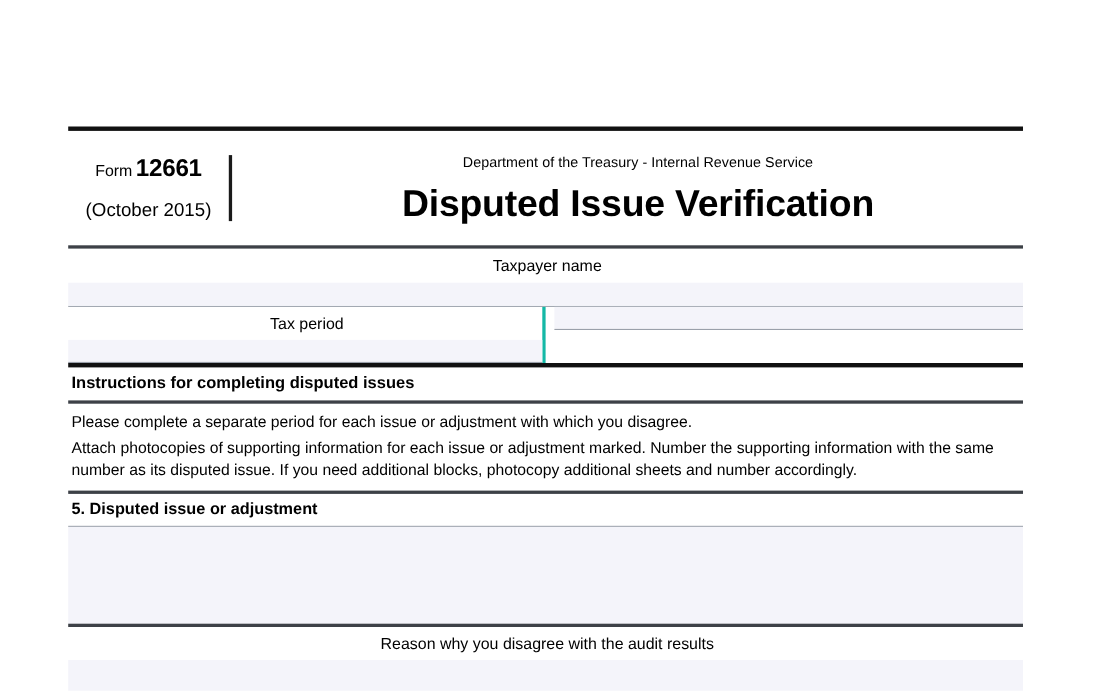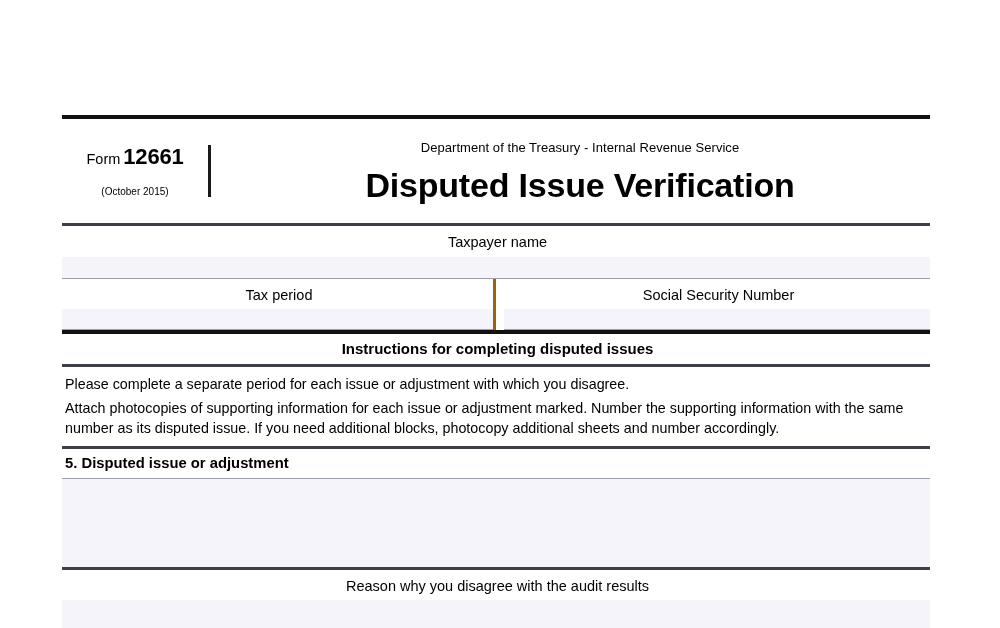--- a/index.html
+++ b/index.html
@@ -73,21 +73,21 @@
     font-size: 14.5px;
     font-weight: 400;
   }
   .form-no-line .num {
     font-size: 22px;
     font-weight: 700;
     letter-spacing: -0.2px;
     margin-left: 3px;
   }
   .form-rev {
-    font-size: 10px;
+    font-size: 17px;
     margin-top: 16px;
   }
   .header-right {
     flex: 1 1 auto;
     display: flex;
     flex-direction: column;
     align-items: center;
     justify-content: center;
     padding-left: 19px;
   }
@@ -129,37 +129,36 @@
     margin: 0;
     display: block;
     font-family: "Liberation Sans", sans-serif;
     font-size: 14px;
     color: #111;
   }
   .field-input.tall {
     height: 20px;
   }
   .field.with-divider {
-    border-right: 3px solid #a16207;
+    border-right: 3px solid #14b8a6;
     margin-right: 0;
   }
   .field.pad-left {
     padding-left: 8px;
   }
 
   
   .row-taxpayer .field-input { height: 21px; }
 
   
   .section-head {
     font-size: 15px;
     font-weight: 700;
     padding: 7px 0 6px 3px;
     line-height: 1.1;
-    text-align: center;
   }
 
   
   .instructions {
     padding: 7px 3px 8px 3px;
   }
   .instructions p {
     margin: 0;
     font-size: 14.3px;
     line-height: 1.42;
@@ -222,21 +221,20 @@
     </div>
     <div class="rule-thin"></div>
 
     <div class="field-row">
       <div class="field with-divider" style="flex:0 0 431px;width:431px;">
         <div class="field-label">Tax period</div>
         <input class="field-input tall" type="text" value="" style="">
         <div class="rule-thin"></div>
       </div>
       <div class="field pad-left">
-        <div class="field-label">Social Security Number</div>
         <input class="field-input tall" type="text" value="" style="">
         <div class="rule-thin"></div>
       </div>
     </div>
 
     <div class="rule-heavy"></div>
 
     <div class="section-head">Instructions for completing disputed issues</div>
     <div class="rule-med"></div>
 

